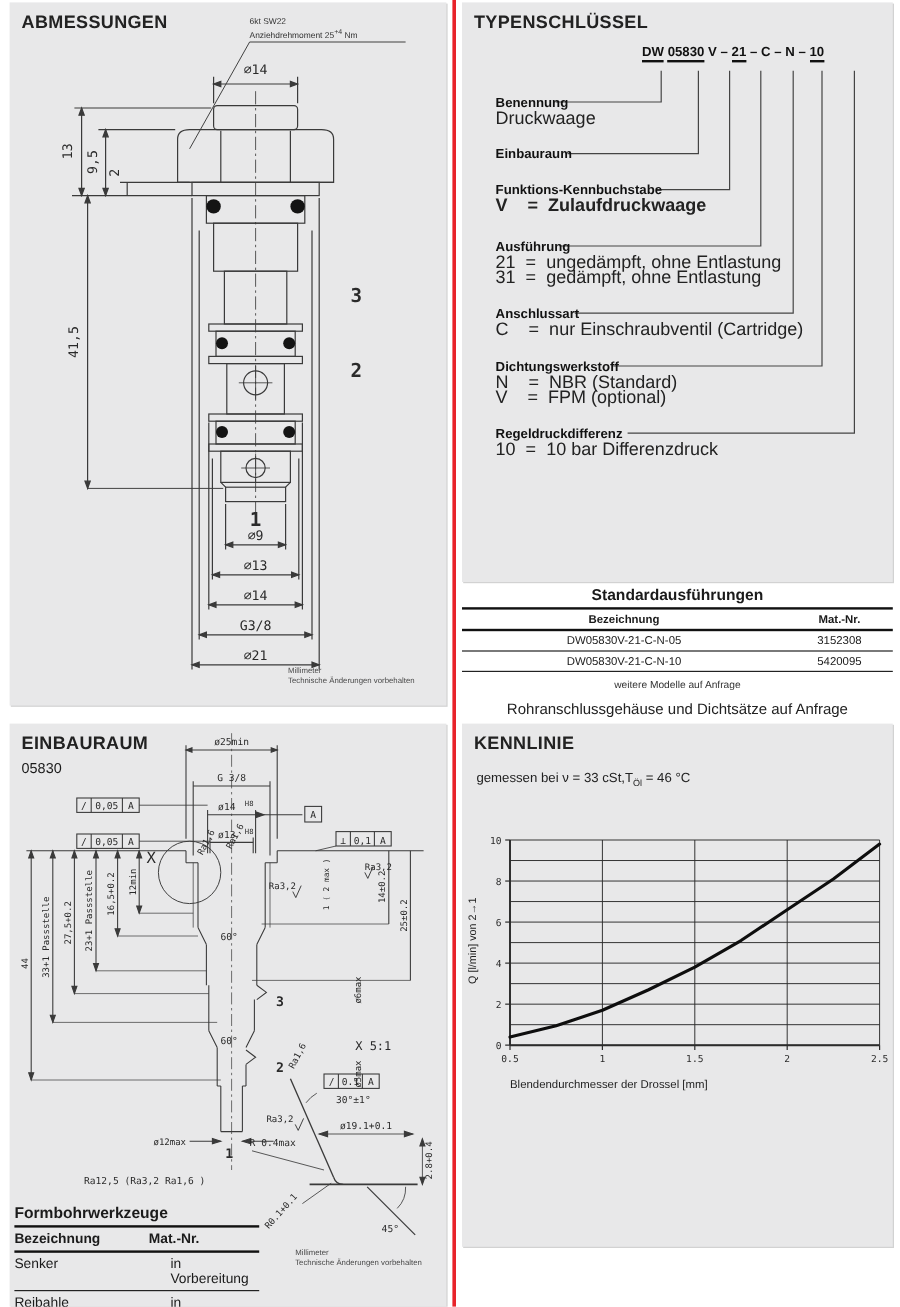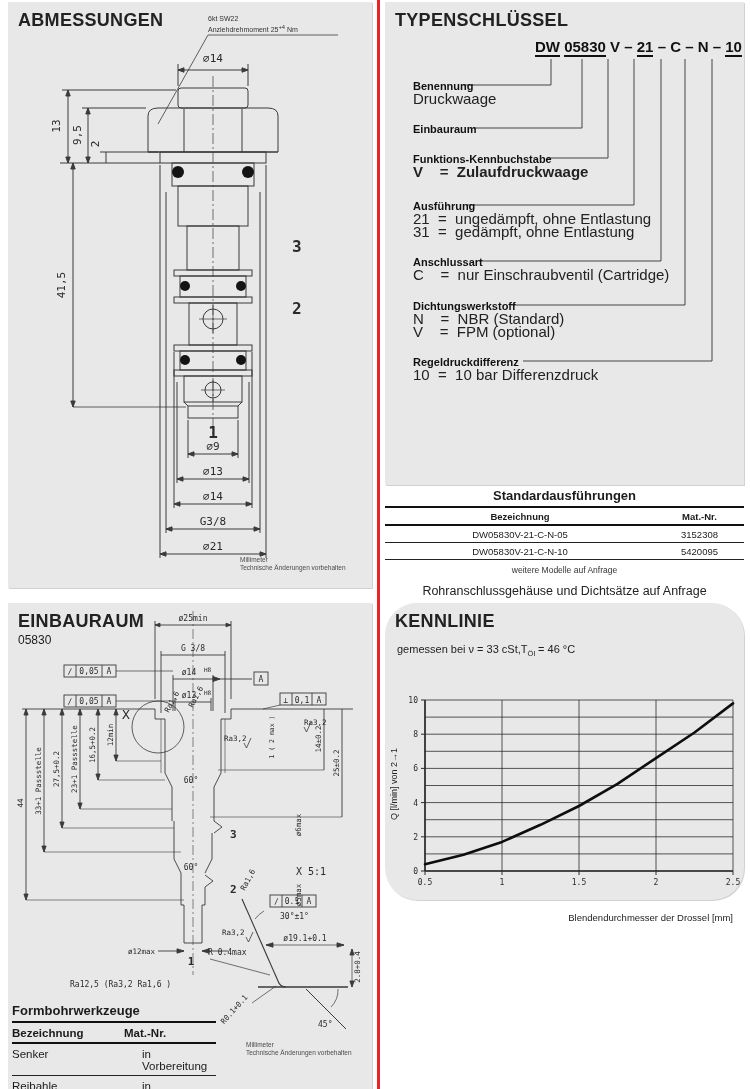--- a/index.html
+++ b/index.html
@@ -1,48 +1,48 @@
 <!DOCTYPE html>
 <html><head>
 <meta charset="utf-8">
 <style>
   html,body{margin:0;padding:0;}
   body{width:750px;height:1089px;position:relative;background:#ffffff;
        font-family:"Liberation Sans",sans-serif;color:#1b1b1b;overflow:hidden;}
   .panel{position:absolute;background:#e8e8e9;box-shadow:1px 1px 0 #d2d2d2;}
   .divider{position:absolute;left:377px;top:0;width:3px;height:1089px;background:#e8232a;}
-  h1.sec{position:absolute;left:10px;top:8px;margin:0;font-size:18px;font-weight:bold;
+  h1.sec{position:absolute;left:10px;top:8px;margin:0;font-size:15px;font-weight:bold;
          letter-spacing:.3px;color:#222;}
   #abm{left:8px;top:2px;width:364px;height:586px;}
   #einb{left:8px;top:603px;width:364px;height:486px;}
   #ts{left:385px;top:2px;width:359px;height:483px;}
-  #kenn{left:385px;top:603px;width:359px;height:297px;border-radius:32px;}
+  #kenn{left:385px;top:603px;width:359px;height:436px;}
   svg{position:absolute;left:0;top:0;}
   svg text{font-family:"DejaVu Sans Mono",monospace;fill:#2a2a2a;}
   .cad-note{position:absolute;left:200px;top:12px;width:150px;font-size:7px;line-height:9px;color:#333;}
   .draw-footer{position:absolute;font-size:6.5px;line-height:8px;color:#4a4a4a;}
   
-  .ts-code{position:absolute;left:150px;top:36px;font-size:15px;font-weight:bold;white-space:pre;color:#111;}
+  .ts-code{position:absolute;left:150px;top:36px;font-size:11px;font-weight:bold;white-space:pre;color:#111;}
   .ts-code span.u{border-bottom:2px solid #111;}
   .ts-group{position:absolute;left:28px;width:330px;}
   .ts-title{font-size:11px;font-weight:bold;color:#111;}
   .ts-line{font-size:15px;line-height:13px;white-space:pre;color:#222;}
   .ts-line.b{font-weight:bold;}
   
   #std{position:absolute;left:385px;top:488px;width:359px;text-align:center;}
   #std .std-title{font-size:13px;font-weight:bold;border-bottom:2.5px solid #111;padding-bottom:3px;}
   .std-row{display:grid;grid-template-columns:1fr 89px;font-size:9.5px;padding:3px 0 2px 0;}
   .std-head{font-weight:bold;border-bottom:2px solid #111;}
   .std-r{border-bottom:1.5px solid #222;}
   .std-note{font-size:8.5px;margin-top:5px;color:#333;}
   .std-req{font-size:12.5px;margin-top:9px;color:#222;}
   
   .cond{position:absolute;left:12px;top:40px;font-size:11px;color:#222;}
   .cond sub{font-size:7.5px;}
-  .xlabel{position:absolute;left:40px;top:296px;width:308px;text-align:right;font-size:9.5px;color:#222;margin-top:13px;}
+  .xlabel{position:absolute;left:40px;top:296px;width:308px;text-align:left;font-size:9.5px;color:#222;}
   .ylabel{position:absolute;left:-66px;top:176px;width:150px;text-align:center;font-size:9px;color:#222;
           transform:rotate(-90deg);}
   
   #tools{position:absolute;left:4px;top:400px;width:204px;}
   #tools .t-title{font-size:13px;font-weight:bold;border-bottom:2.5px solid #111;padding-bottom:3px;}
   .t-row{display:grid;grid-template-columns:112px 1fr;font-size:11.5px;padding:4px 0 3px 0;}
   .t-head{font-weight:bold;border-bottom:2px solid #111;}
   .t-r{border-bottom:1.5px solid #222;gap:18px;}
 </style>
 </head>

